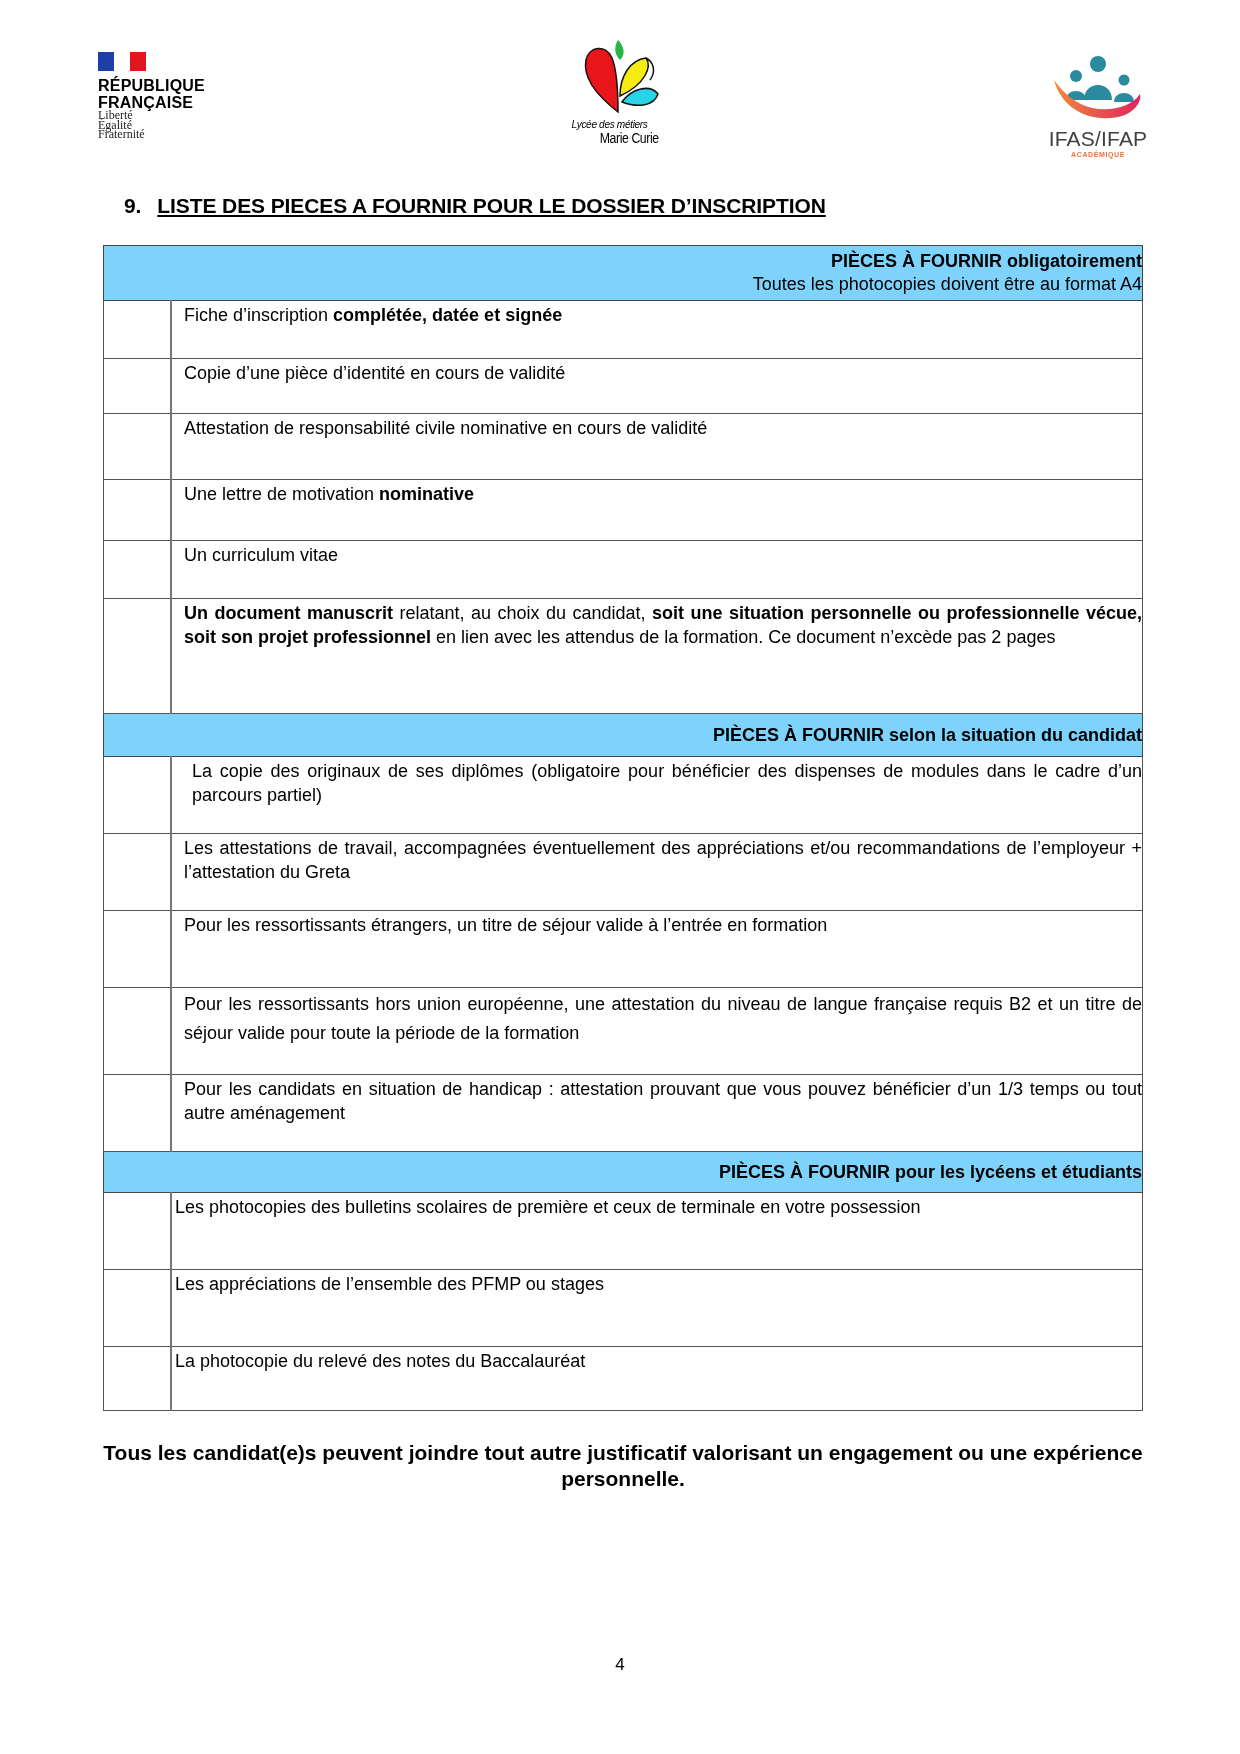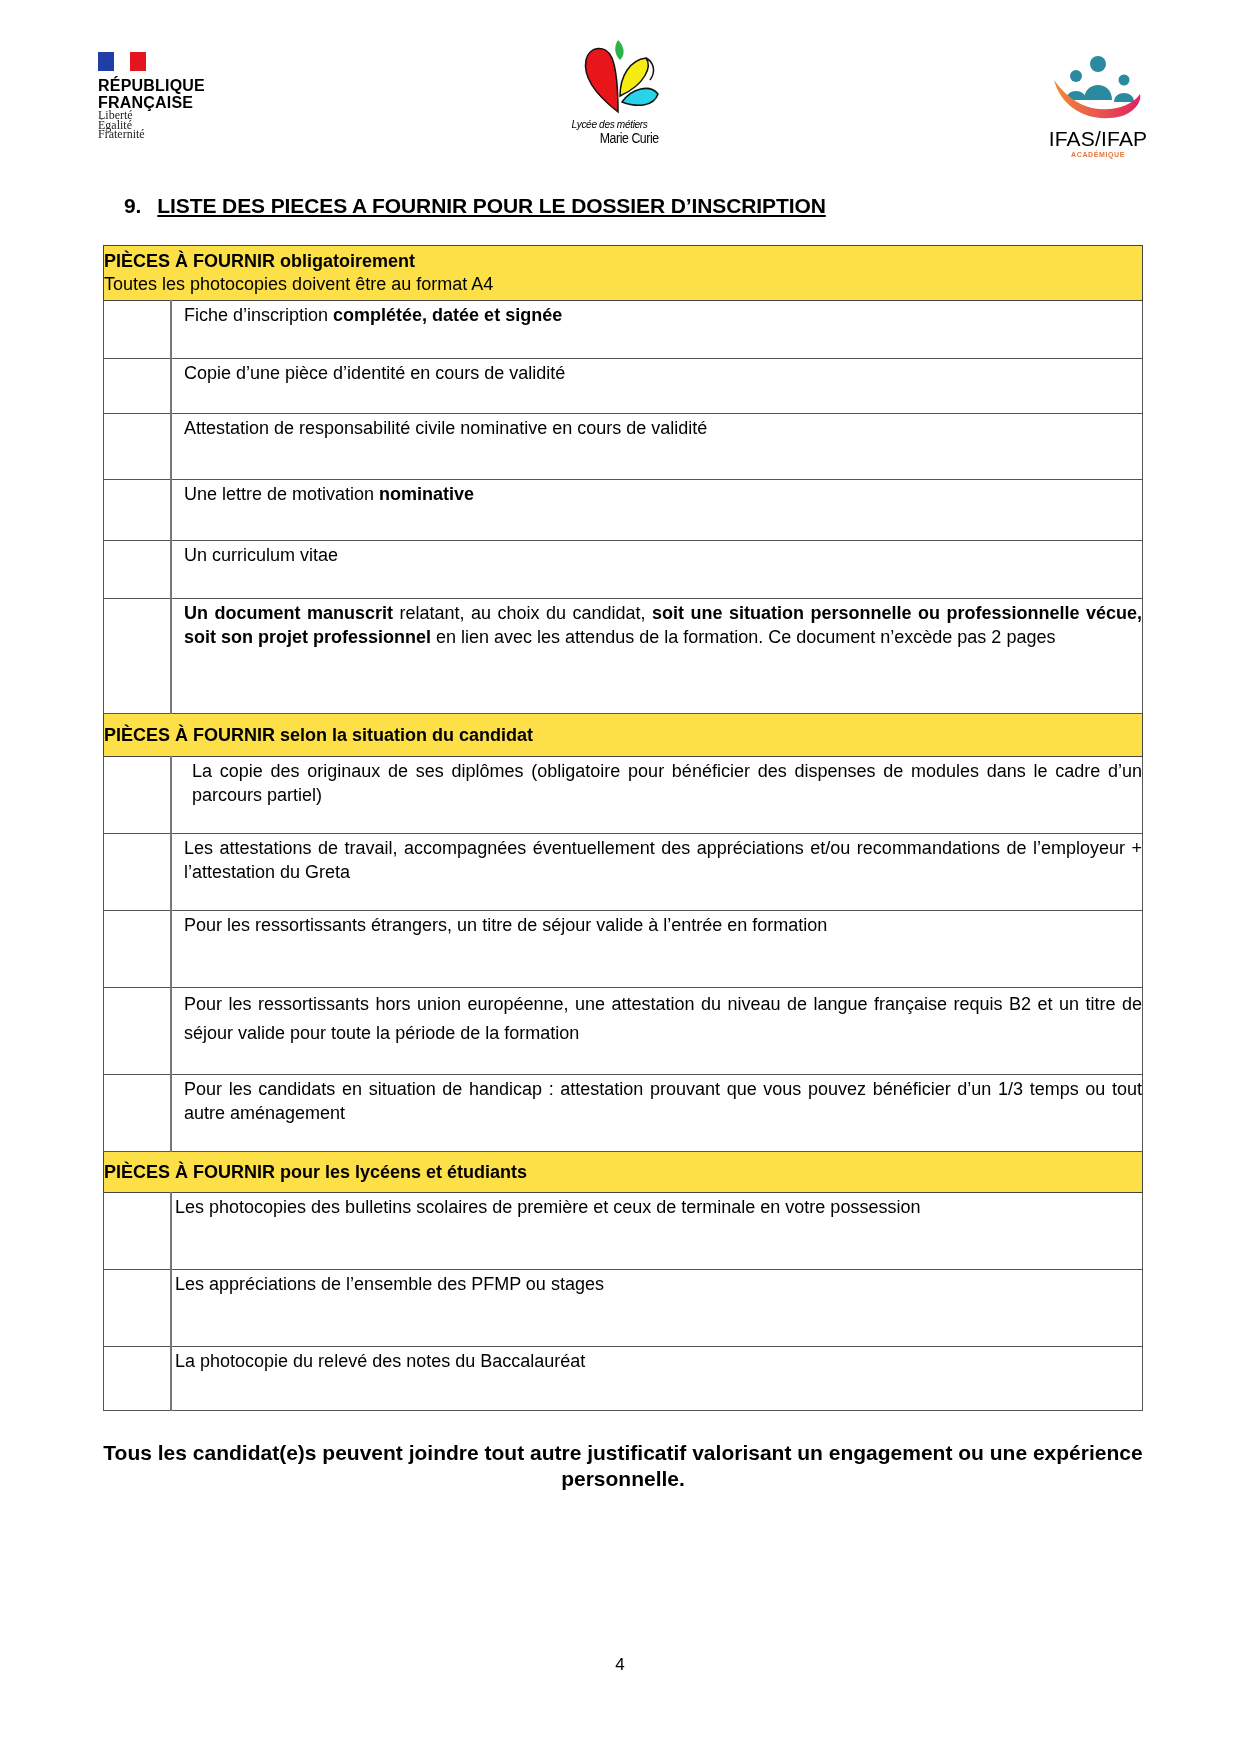--- a/index.html
+++ b/index.html
@@ -17,33 +17,33 @@
   .logo-lycee { position: absolute; left: 565px; top: 36px; width: 110px; text-align: left; }
   .logo-lycee svg { display: block; margin: 0 auto; }
   .logo-lycee .l1 { font-family: "Liberation Sans", sans-serif; font-style: italic; font-size: 11.5px;
                     line-height: 13px; letter-spacing: -0.4px; margin-top: 2px; transform: scaleX(0.88); }
   .logo-lycee .l2 { font-family: "Liberation Sans", sans-serif; font-size: 14px; line-height: 15px;
                     letter-spacing: -0.5px; margin-left: 30px; transform: scaleX(0.88); }
 
   .logo-ifas { position: absolute; left: 1043px; top: 54px; width: 110px; text-align: center; }
   .logo-ifas svg { display: block; margin: 0 auto; }
   .logo-ifas .name { font-family: "Liberation Sans", sans-serif; font-size: 21px; line-height: 22px;
-                     color: #000000; letter-spacing: 0.2px; margin-top: 2px; }
+                     color: #404040; letter-spacing: 0.2px; margin-top: 2px; }
   .logo-ifas .sub { font-family: "Liberation Sans", sans-serif; font-size: 7px; font-weight: bold;
                     color: #e8743a; letter-spacing: 0.6px; margin-top: 1px; }
 
   .section-title { position: absolute; left: 124px; top: 194px; font-weight: bold; font-size: 21px;
                    letter-spacing: -0.1px; }
   .section-title .num { margin-right: 16px; }
   .section-title .txt { text-decoration: underline; }
 
   table.pieces { position: absolute; left: 103px; top: 245px; width: 1040px;
                  border-collapse: collapse; font-size: 18px; }
   table.pieces td { border: 1.5px solid #555; vertical-align: top; padding: 0; }
-  table.pieces tr.head td { background: #fde047; text-align: left; border-color: #444; }
+  table.pieces tr.head td { background: #7dd3fc; text-align: right; border-color: #444; }
   table.pieces tr.head .h1 { font-weight: bold; line-height: 24px; padding-top: 3px; }
   table.pieces tr.head .h2 { line-height: 22px; }
   table.pieces td.check { width: 66px; border-right: 2px solid #777; }
   table.pieces td.item { padding: 2px 0 0 12px; line-height: 24px; text-align: justify; margin-left: 19px; }
   table.pieces td.item.nopad { padding-left: 20px; }
   table.pieces td.item.pad2 { padding-left: 3px; }
   b { font-weight: bold; }
 
   .footer-note { position: absolute; left: 103px; top: 1440px; width: 1040px; text-align: center;
                  font-weight: bold; font-size: 21px; line-height: 26px; }

